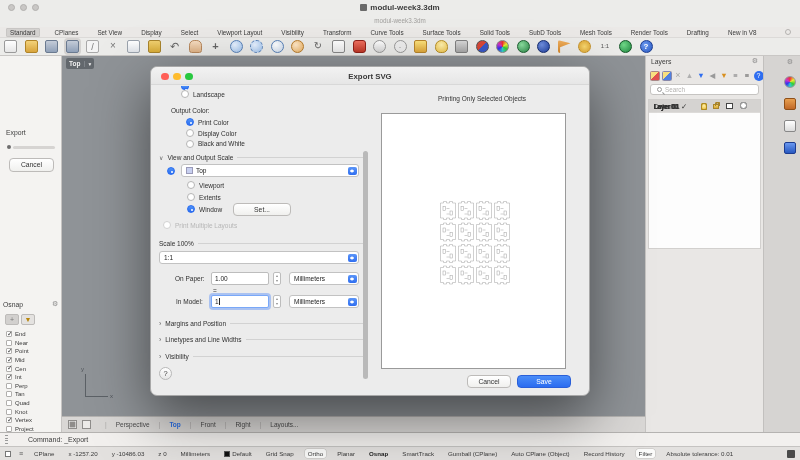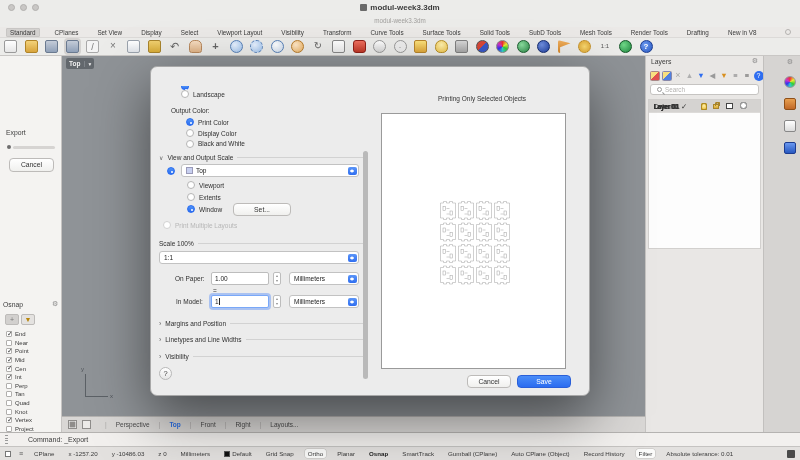--- a/index.html
+++ b/index.html
@@ -419,20 +419,26 @@
 
       <span class="dkico" style="background:conic-gradient(#e33,#ee3,#3c3,#3cc,#33e,#c3c,#e33);border-radius:50%;border:1px solid #999"></span>
           <span class="dkico" style="background:linear-gradient(#e8a050,#c06828);border:1px solid #905018;border-radius:2px"></span>
           <span class="dkico" style="background:linear-gradient(#ffffff,#dcdcdc);border:1px solid #888"></span>
           <span class="dkico" style="background:linear-gradient(#6a98f0,#2858c0);border:1px solid #1c3c90;border-radius:2px"></span>
         </span>
     </div>
   </div>
 
   <div id="dialog">
+    <div id="dlg-titlebar">
+      <span class="dlgdot" style="left:10px;background:#ff5f57"></span>
+      <span class="dlgdot" style="left:22px;background:#febc2e"></span>
+      <span class="dlgdot" style="left:34px;background:#28c840"></span>
+      <div id="dlg-title">Export SVG</div>
+    </div>
 
     <span class="radio sel half" style="position:absolute;left:30px;top:19px"></span>
 
     <div class="rrow" style="position:absolute;left:30px;top:22px">
       <span class="radio"></span>
       <span class="dlabel">Landscape</span>
     </div>
 
     <div class="dlabel" style="position:absolute;left:20px;top:40px">Output Color:</div>
     <div style="position:absolute;left:35px;top:50px">

